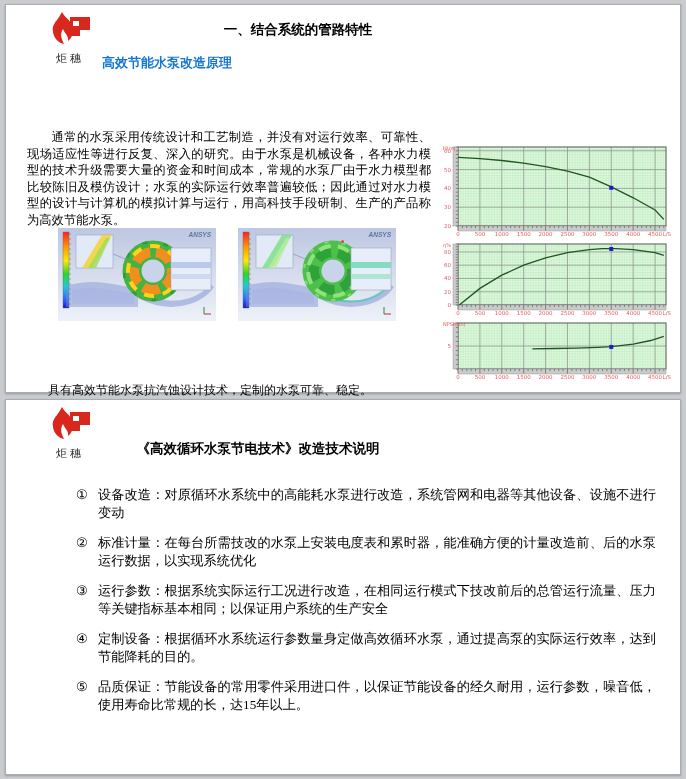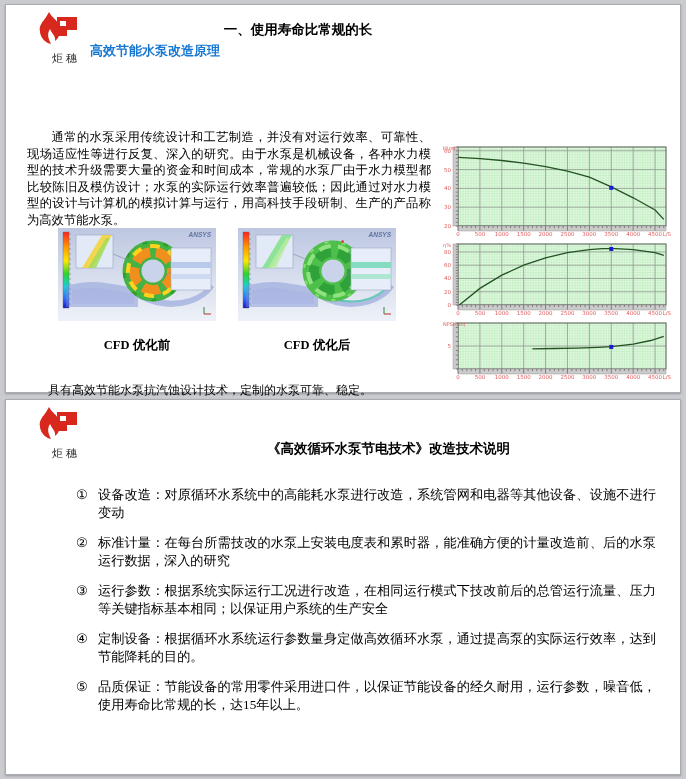--- a/index.html
+++ b/index.html
@@ -1,35 +1,35 @@
 <!DOCTYPE html>
 <html><head>
 <meta charset="utf-8">
 <style>
   html,body{margin:0;padding:0;}
   body{width:686px;height:779px;background:#c9cbcf;font-family:"Liberation Sans","DejaVu Sans",sans-serif;position:relative;overflow:hidden;}
   .page{position:absolute;left:5px;width:676px;background:#ffffff;border:1px solid #a9adb3;box-sizing:border-box;box-shadow:0 1px 2px rgba(0,0,0,.25);}
   .page1{top:4px;height:389px;}
   .page2{top:399px;height:376px;}
-  .logo{position:absolute;left:14px;top:6px;width:60px;text-align:right;}
+  .logo{position:absolute;left:34px;top:6px;width:60px;text-align:center;}
   .logo-text{font-size:11px;color:#222;letter-spacing:3px;margin-top:-2px;font-family:"Liberation Serif","DejaVu Serif",serif;}
   .title1{position:absolute;left:0;right:90px;top:16px;margin:0;text-align:center;font-size:13.5px;font-weight:bold;color:#000;}
-  .subtitle{position:absolute;left:84px;top:37px;margin:0;font-size:13px;font-weight:bold;color:#1677d2;}
+  .subtitle{position:absolute;left:84px;top:37px;margin:12px;font-size:13px;font-weight:bold;color:#1677d2;}
   .para{position:absolute;margin:0;text-align:justify;text-indent:2em;color:#000;}
   .para1{left:26px;width:636px;top:66px;font-size:12.5px;line-height:1.78;font-weight:bold;}
   .para2{left:21px;width:404px;top:124px;font-size:12.3px;line-height:16.5px;font-family:"Liberation Serif","DejaVu Serif",serif;}
   .fig{position:absolute;top:223px;width:158px;}
   .fig-before{left:52px;}
   .fig-after{left:232px;}
   .fig svg{display:block;}
   .fig-caption{margin-top:16px;text-align:center;font-size:12.5px;font-weight:bold;font-family:"Liberation Serif","DejaVu Serif",serif;color:#000;}
   .charts{position:absolute;left:436px;top:138px;width:230px;}
   .charts svg{display:block;margin-bottom:2px;background:#fff;}
   .footer1{position:absolute;left:26px;top:361px;margin:16px;font-size:12px;font-family:"Liberation Serif","DejaVu Serif",serif;color:#000;}
-  .title2{position:absolute;left:0;right:170px;top:40px;margin:0;text-align:right;font-size:13.5px;font-weight:bold;color:#000;}
+  .title2{position:absolute;left:0;right:170px;top:40px;margin:0;text-align:center;font-size:13.5px;font-weight:bold;color:#000;}
   .items{position:absolute;left:70px;top:86px;width:580px;}
   .item{display:flex;margin-bottom:13px;font-family:"Liberation Serif","DejaVu Serif",serif;font-size:13.2px;line-height:17.5px;color:#000;}
   .item .num{flex:none;width:22px;}
   .item .txt{flex:1;text-align:justify;}
 </style>
 </head>
 <body>
 
 <div>
 
@@ -38,21 +38,21 @@
     <div class="logo">
       <svg width="46" height="38" viewBox="0 0 46 38">
         <path d="M15 1 C11 9 5 13 6 21 C7 28 12 32 17 33 C14 27 13 23 16 18 C18 23 22 25 21 30 C25 27 27 22 25 15 C23 8 18 7 15 1 Z" fill="#d8281e"></path>
         <path d="M9 10 C7 14 5 16 6 20 C6.5 23 8 25 10 26 C8.6 22 9 18 11 14 Z" fill="#d8281e"></path>
         <path d="M23 6 h20 v13 h-10 v6 h-10 z" fill="#d8281e"></path>
         <rect x="26" y="10" width="6" height="5" fill="#ffffff"></rect>
       </svg>
       <div class="logo-text">炬穗</div>
     </div>
 
-    <h1 class="title1">一、使用寿命比常规的长</h1>
+    <h1 class="title1">一、结合系统的管路特性</h1>
     <h2 class="subtitle">高效节能水泵改造原理</h2>
 
     <p class="para para2">通常的水泵采用传统设计和工艺制造，并没有对运行效率、可靠性、现场适应性等进行反复、深入的研究。由于水泵是机械设备，各种水力模型的技术升级需要大量的资金和时间成本，常规的水泵厂由于水力模型都比较陈旧及模仿设计；水泵的实际运行效率普遍较低；因此通过对水力模型的设计与计算机的模拟计算与运行，用高科技手段研制、生产的产品称为高效节能水泵。</p>
 
     <figure class="fig fig-before" style="margin:0">
       <svg width="158" height="93" viewBox="0 0 158 93">
         <defs>
           <linearGradient id="bgA" x1="0" y1="0" x2="0" y2="1">
             <stop offset="0" stop-color="#bdc7e1"></stop>
               <stop offset="1" stop-color="#eef1f8"></stop>
@@ -95,21 +95,20 @@
           <rect x="113" y="20" width="40" height="42" fill="#e8eef9" stroke="#98a6c4" stroke-width="0.6"></rect>
           <path d="M113 34 h40 v6 h-40 z" fill="#b9c9ea"></path>
           <path d="M113 46 h40 v5 h-40 z" fill="#cdd9ef"></path>
           <line x1="113" y1="44" x2="105" y2="50" stroke="#7a87a8" stroke-width="0.6"></line>
         </g>
         <g>
           <path d="M146 86 h7" stroke="#bb3333" stroke-width="1"></path>
           <path d="M146 86 v-7" stroke="#338833" stroke-width="1"></path>
         </g>
       </svg>
-      <figcaption class="fig-caption">CFD 优化前</figcaption>
     </figure>
 
     <figure class="fig fig-after" style="margin:0">
       <svg width="158" height="93" viewBox="0 0 158 93">
         <defs>
           <linearGradient id="bgB" x1="0" y1="0" x2="0" y2="1">
             <stop offset="0" stop-color="#bdc7e1"></stop>
               <stop offset="1" stop-color="#eef1f8"></stop>
           </linearGradient>
           <linearGradient id="rainB" x1="0" y1="0" x2="0" y2="1">
@@ -152,21 +151,20 @@
           <rect x="113" y="20" width="40" height="42" fill="#e8eef9" stroke="#98a6c4" stroke-width="0.6"></rect>
           <path d="M113 34 h40 v6 h-40 z" fill="#86dcc0"></path>
           <path d="M113 46 h40 v5 h-40 z" fill="#aee6d2"></path>
           <line x1="113" y1="44" x2="105" y2="50" stroke="#7a87a8" stroke-width="0.6"></line>
         </g>
         <g>
           <path d="M146 86 h7" stroke="#bb3333" stroke-width="1"></path>
           <path d="M146 86 v-7" stroke="#338833" stroke-width="1"></path>
         </g>
       </svg>
-      <figcaption class="fig-caption">CFD 优化后</figcaption>
     </figure>
 
     <div class="charts">
       <svg width="230" height="95">
           <rect x="16" y="4" width="208" height="79" fill="#e2f7e2"></rect>
           <line x1="16" y1="4" x2="16" y2="83" stroke="#b7ecb7" stroke-width="0.5"></line>
           <line x1="18.6" y1="4" x2="18.6" y2="83" stroke="#b7ecb7" stroke-width="0.5"></line>
           <line x1="21.200000000000003" y1="4" x2="21.200000000000003" y2="83" stroke="#b7ecb7" stroke-width="0.5"></line>
           <line x1="23.800000000000004" y1="4" x2="23.800000000000004" y2="83" stroke="#b7ecb7" stroke-width="0.5"></line>
           <line x1="26.400000000000006" y1="4" x2="26.400000000000006" y2="83" stroke="#b7ecb7" stroke-width="0.5"></line>
@@ -811,21 +809,21 @@
 
     <h1 class="title2">《高效循环水泵节电技术》改造技术说明</h1>
 
     <div class="items">
       <div class="item">
         <span class="num">①</span>
         <span class="txt">设备改造：对原循环水系统中的高能耗水泵进行改造，系统管网和电器等其他设备、设施不进行变动</span>
       </div>
       <div class="item">
         <span class="num">②</span>
-        <span class="txt">标准计量：在每台所需技改的水泵上安装电度表和累时器，能准确方便的计量改造前、后的水泵运行数据，深入的研究</span>
+        <span class="txt">标准计量：在每台所需技改的水泵上安装电度表和累时器，能准确方便的计量改造前、后的水泵运行数据，以实现系统优化</span>
       </div>
       <div class="item">
         <span class="num">③</span>
         <span class="txt">运行参数：根据系统实际运行工况进行改造，在相同运行模式下技改前后的总管运行流量、压力等关键指标基本相同；以保证用户系统的生产安全</span>
       </div>
       <div class="item">
         <span class="num">④</span>
         <span class="txt">定制设备：根据循环水系统运行参数量身定做高效循环水泵，通过提高泵的实际运行效率，达到节能降耗的目的。</span>
       </div>
       <div class="item">

